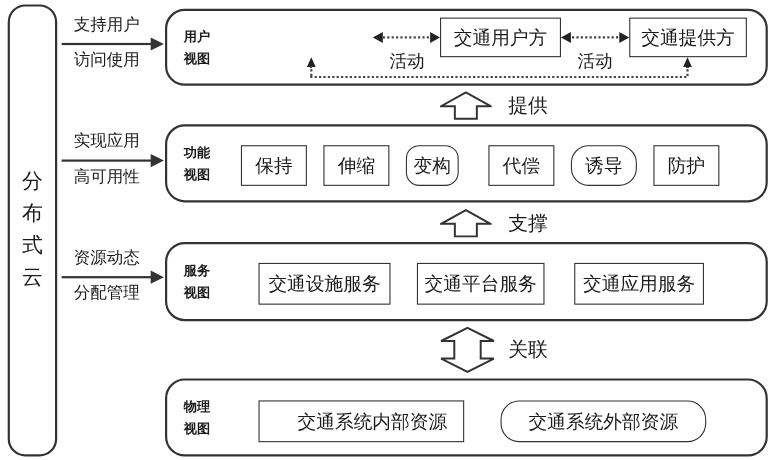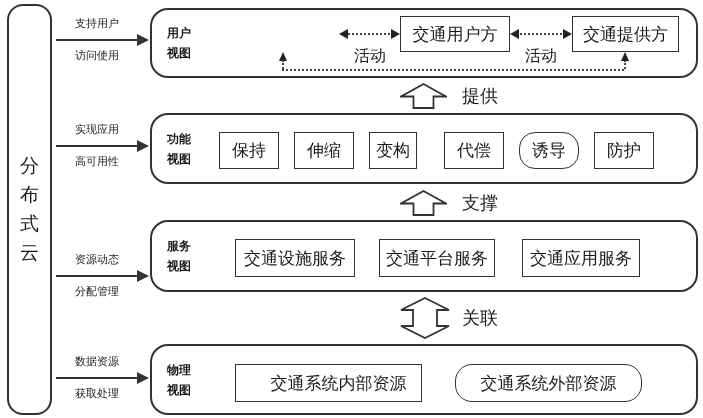--- a/index.html
+++ b/index.html
@@ -8,21 +8,21 @@
   .canvas { position:relative; width:703px; height:418px; background:#fff; overflow:hidden; }
 
   
   .sidebar { position:absolute; left:7px; top:4px; width:45px; height:411px;
              border:2px solid #333; border-radius:16px;
              display:flex; flex-direction:column; align-items:center; justify-content:center; gap:5px; }
   .sidebar .ch { font-size:19px; line-height:24px; }
 
   
   .edge { position:absolute; left:56px; width:82px; display:flex; flex-direction:column; align-items:center; }
-  .edge .t { font-size:11px; line-height:20px; white-space:nowrap; }
+  .edge .t { font-size:15px; line-height:20px; white-space:nowrap; }
   .edge .arrowline { position:relative; width:100%; height:2px; background:#333; margin:6px 0 4px; }
   .edge .arrowline::after { content:""; position:absolute; right:-11px; top:-5px; width:0; height:0;
         border-left:12px solid #333; border-top:6px solid transparent; border-bottom:6px solid transparent; }
 
   
   .panel { position:absolute; left:150px; width:548px; border:2px solid #333; border-radius:18px; background:#fff; }
   .panel-title { position:absolute; left:15px; top:50%; transform:translateY(-50%);
                  font-weight:bold; font-size:12px; line-height:20px; white-space:nowrap; }
   .pbox { position:absolute; border:1.5px solid #333; background:#fff;
           display:flex; align-items:center; justify-content:center; font-size:17px; white-space:nowrap; }
@@ -58,29 +58,24 @@
   <div class="edge" style="top:13px;">
     <span class="t">支持用户</span>
     <div class="arrowline"></div>
     <span class="t">访问使用</span>
   </div>
   <div class="edge" style="top:119px;">
     <span class="t">实现应用</span>
     <div class="arrowline"></div>
     <span class="t">高可用性</span>
   </div>
-  <div class="edge" style="top:225px;margin-top:24px;">
+  <div class="edge" style="top:225px;">
     <span class="t">资源动态</span>
     <div class="arrowline"></div>
     <span class="t">分配管理</span>
-  </div>
-  <div class="edge" style="top:351px;">
-    <span class="t">数据资源</span>
-    <div class="arrowline"></div>
-    <span class="t">获取处理</span>
   </div>
 
   <div class="panel" style="top:8px; height:70px;">
     <div class="panel-title">
       <span>用户</span><br>
       <span>视图</span>
     </div>
     <div class="pbox" style="left:248px; top:6px; width:110px; height:36px;">
       <span>交通用户方</span>
     </div>
@@ -109,21 +104,21 @@
     <div class="panel-title">
       <span>功能</span><br>
       <span>视图</span>
     </div>
     <div class="pbox" style="left:67px;  top:17px; width:60px; height:37px;">
       <span>保持</span>
       </div>
     <div class="pbox" style="left:142px; top:17px; width:60px; height:37px;">
       <span>伸缩</span>
       </div>
-    <div class="pbox" style="left:217px; top:17px; width:48px; height:37px;">
+    <div class="pbox" style="left:217px; top:17px; width:48px; height:37px;border-radius:12px;">
       <span>变构</span>
       </div>
     <div class="pbox" style="left:292px; top:17px; width:60px; height:37px;">
       <span>代偿</span>
       </div>
     <div class="pbox" style="left:367px; top:17px; width:60px; height:37px;border-radius:16px;">
       <span>诱导</span>
       </div>
     <div class="pbox" style="left:442px; top:17px; width:60px; height:37px;">
       <span>防护</span>

